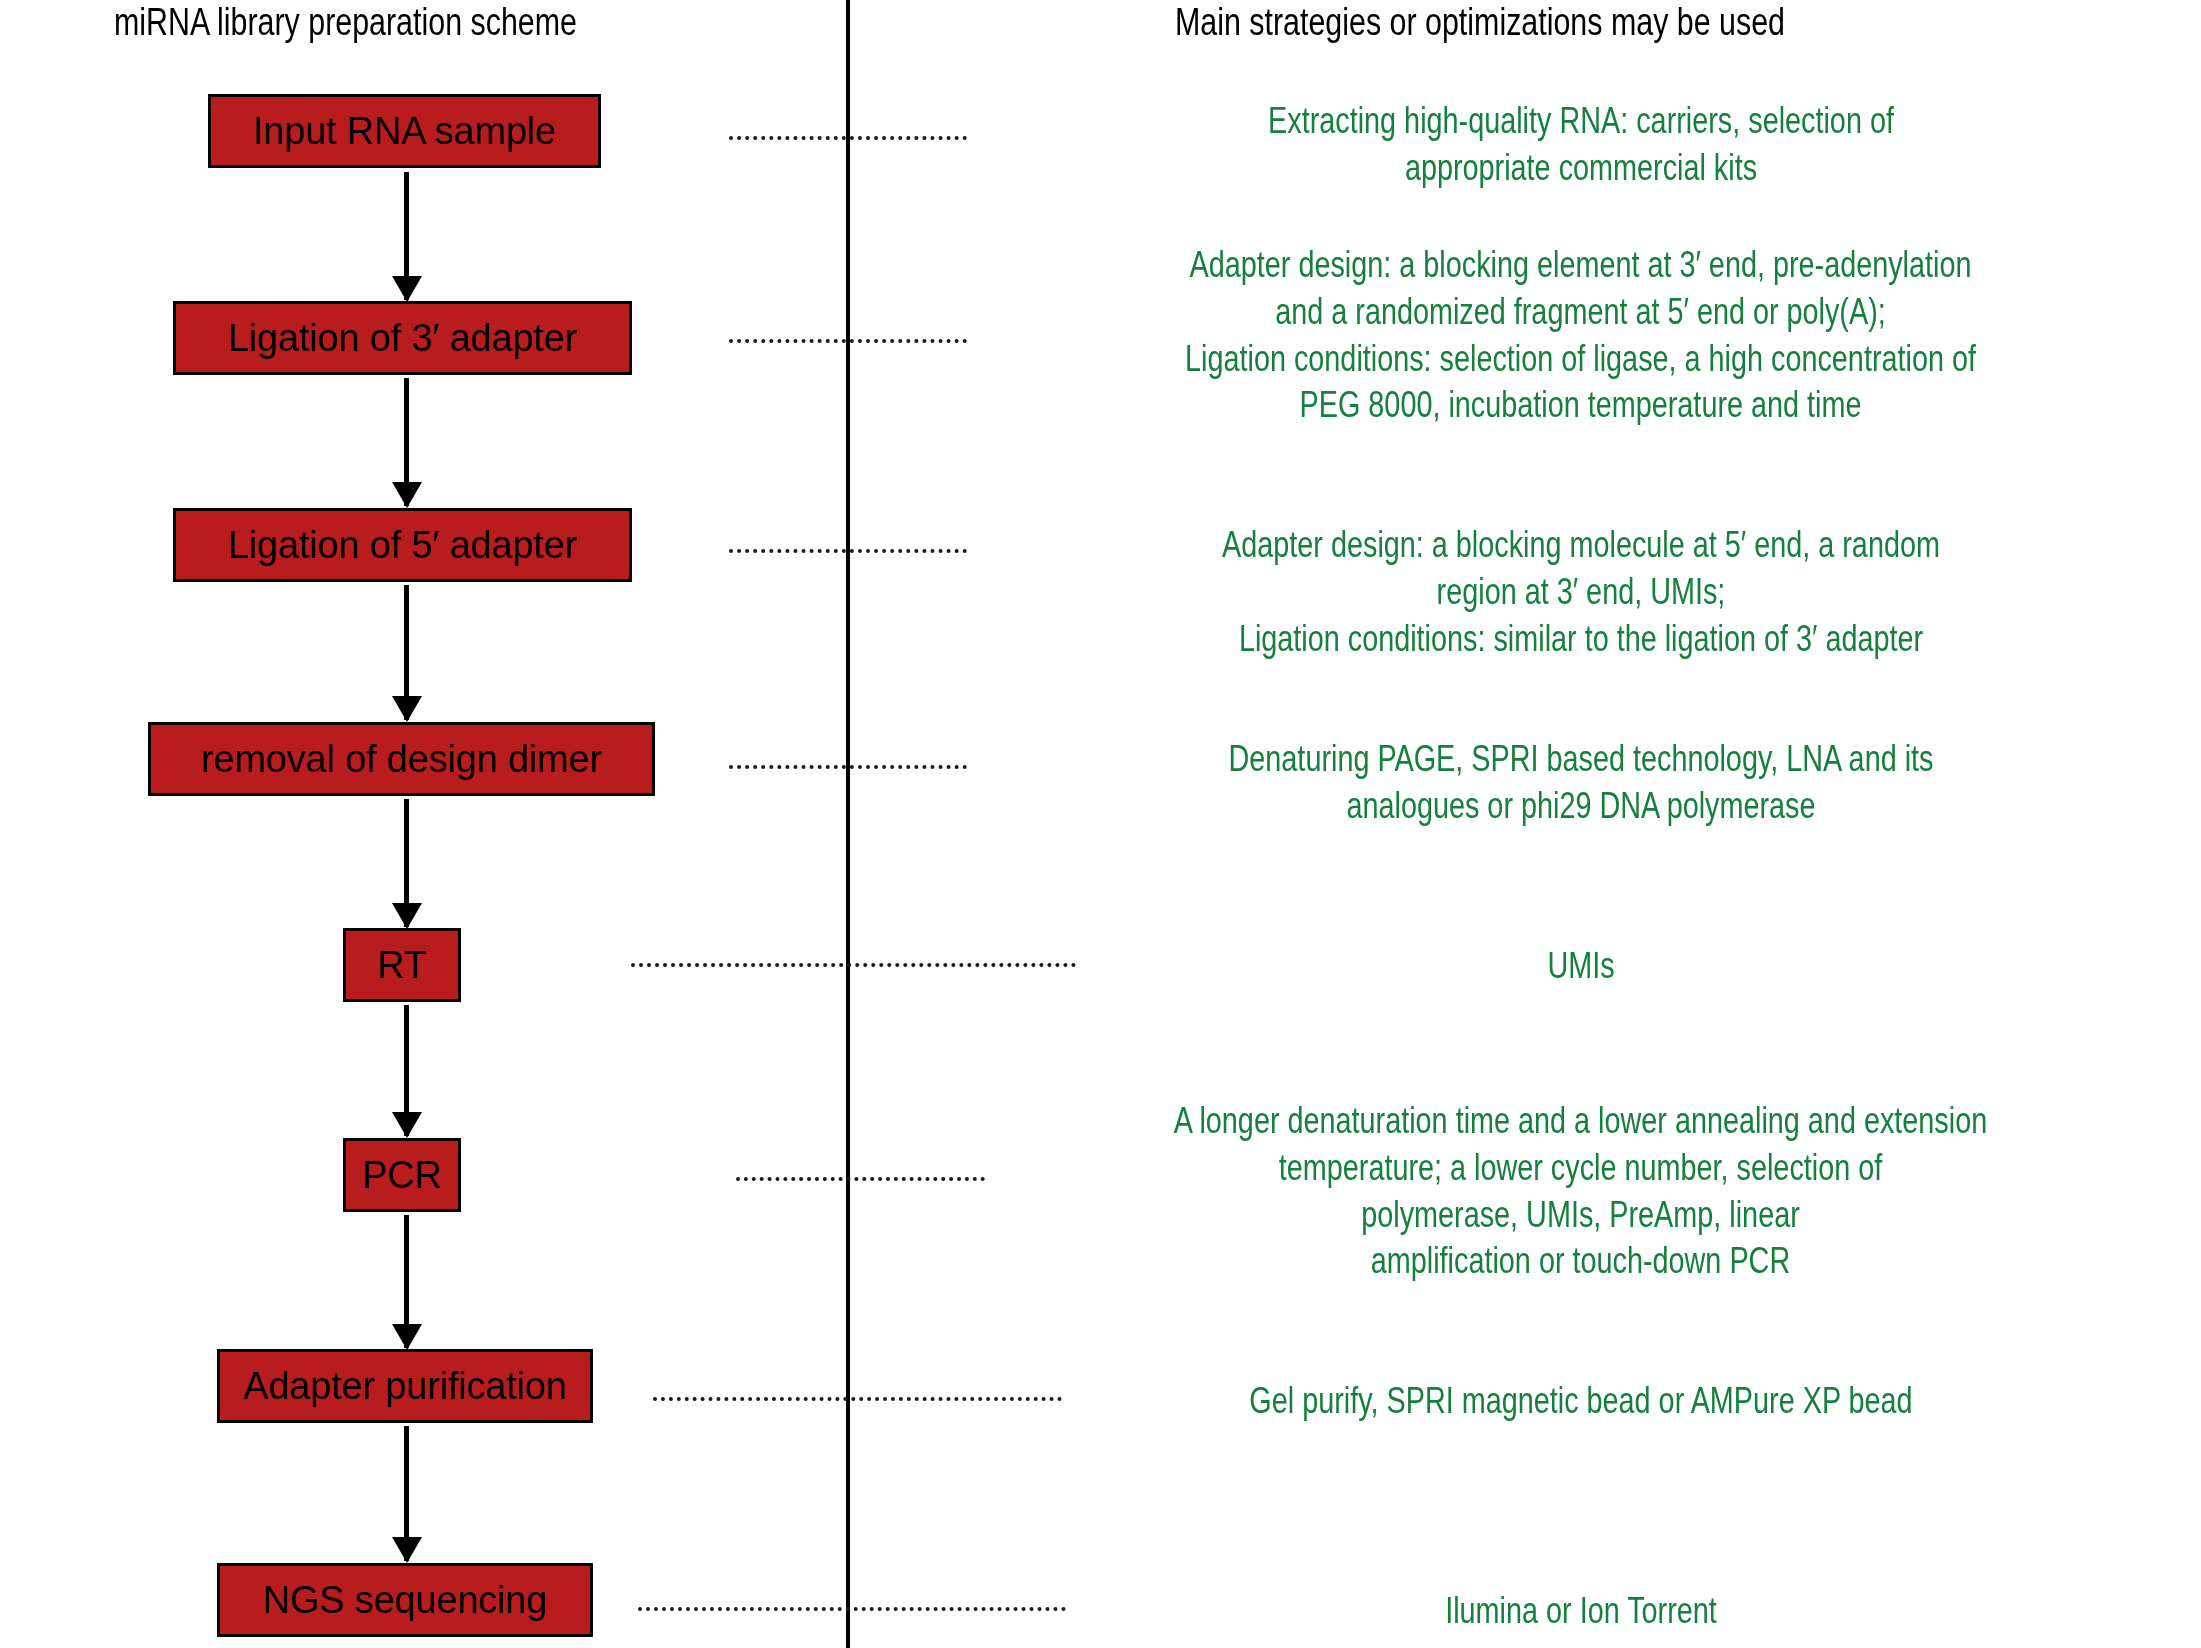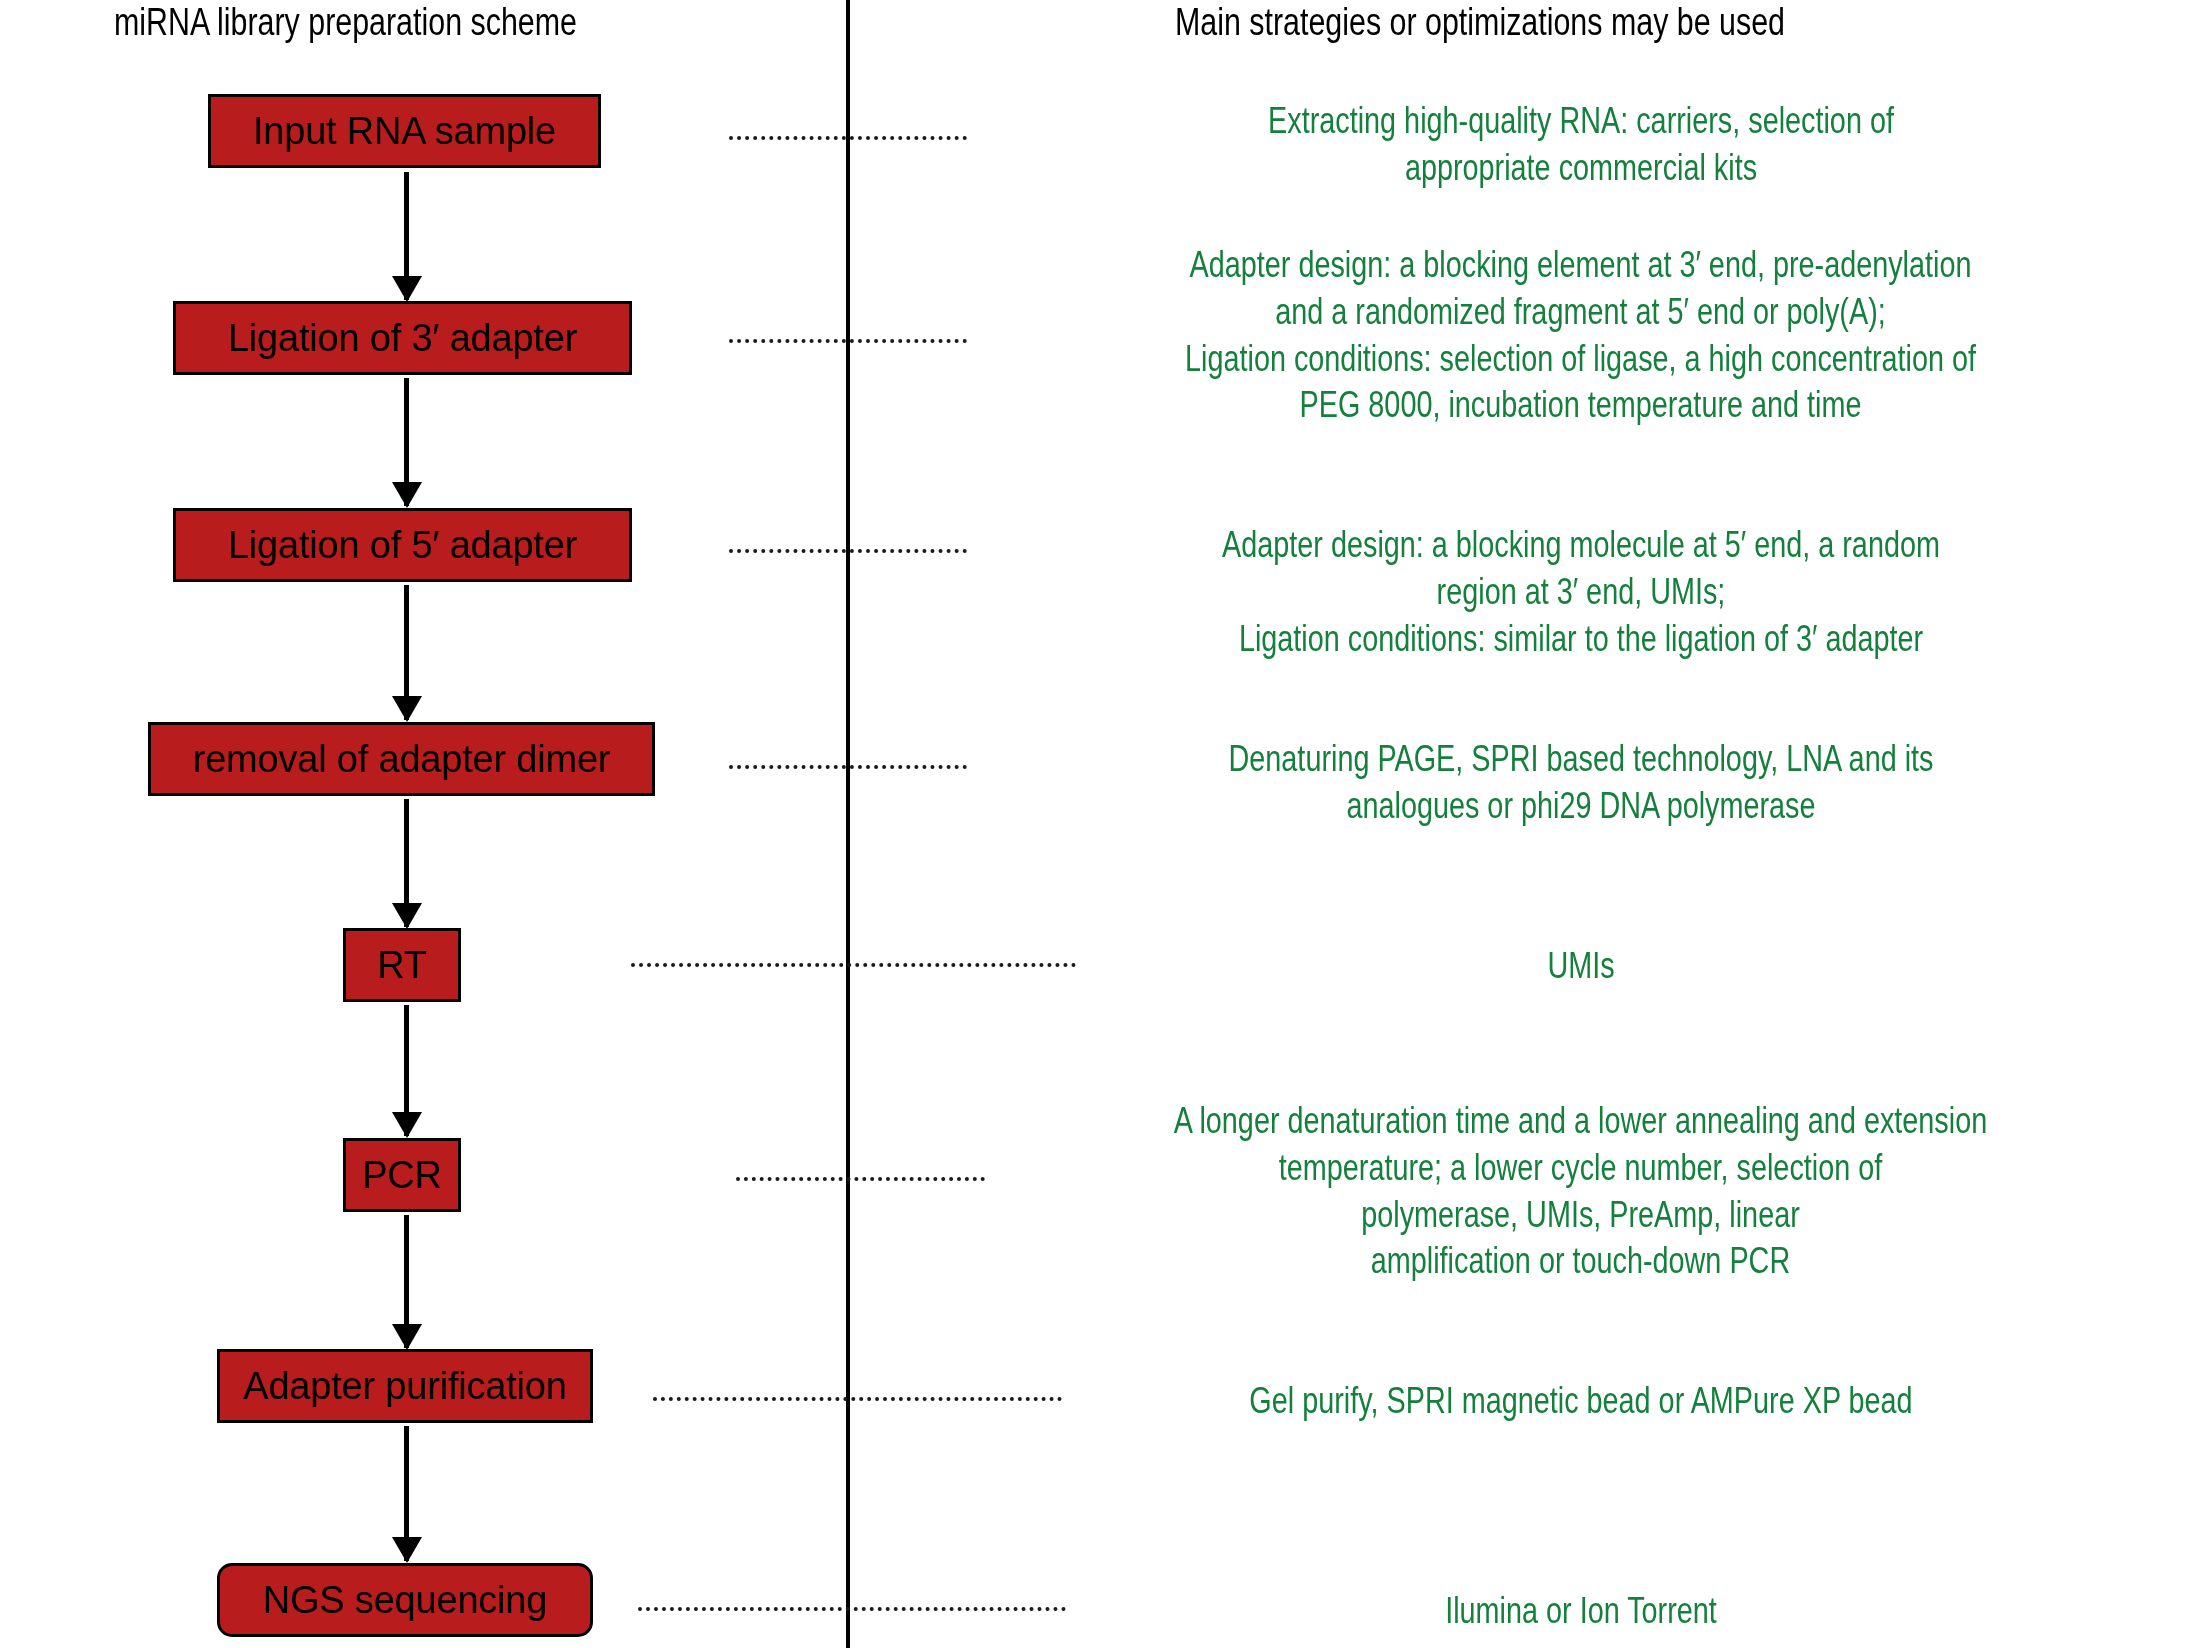--- a/index.html
+++ b/index.html
@@ -114,36 +114,36 @@
 
   <div class="flow-box" style="left:173px; top:301px; width:459px; height:74px;">
     <span class="label">Ligation of 3′ adapter</span>
   </div>
 
   <div class="flow-box" style="left:173px; top:508px; width:459px; height:74px;">
     <span class="label">Ligation of 5′ adapter</span>
   </div>
 
   <div class="flow-box" style="left:148px; top:722px; width:507px; height:74px;">
-    <span class="label">removal of adapter dimer</span>
+    <span class="label">removal of design dimer</span>
   </div>
 
   <div class="flow-box" style="left:343px; top:928px; width:118px; height:74px;">
     <span class="label">RT</span>
   </div>
 
   <div class="flow-box" style="left:343px; top:1138px; width:118px; height:74px;">
     <span class="label">PCR</span>
   </div>
 
   <div class="flow-box" style="left:217px; top:1349px; width:376px; height:74px;">
     <span class="label">Adapter purification</span>
   </div>
 
-  <div class="flow-box" style="left:217px; top:1563px; width:376px; height:74px;border-radius:15px;">
+  <div class="flow-box" style="left:217px; top:1563px; width:376px; height:74px;">
     <span class="label">NGS sequencing</span>
   </div>
 
   <div class="arrow" style="left:404px; top:172px;  height:128px;"></div>
   <div class="arrow" style="left:404px; top:378px;  height:128px;"></div>
   <div class="arrow" style="left:404px; top:585px;  height:135px;"></div>
   <div class="arrow" style="left:404px; top:799px;  height:128px;"></div>
   <div class="arrow" style="left:404px; top:1005px; height:131px;"></div>
   <div class="arrow" style="left:404px; top:1215px; height:133px;"></div>
   <div class="arrow" style="left:404px; top:1426px; height:135px;"></div>

